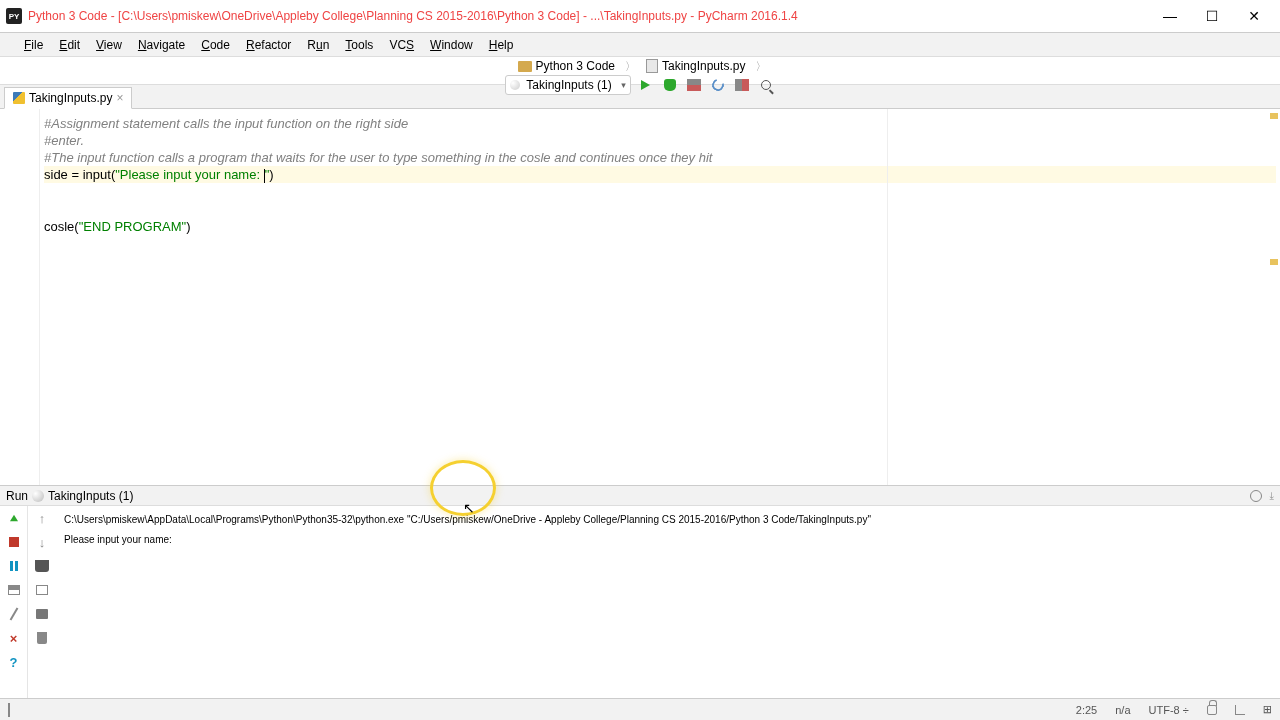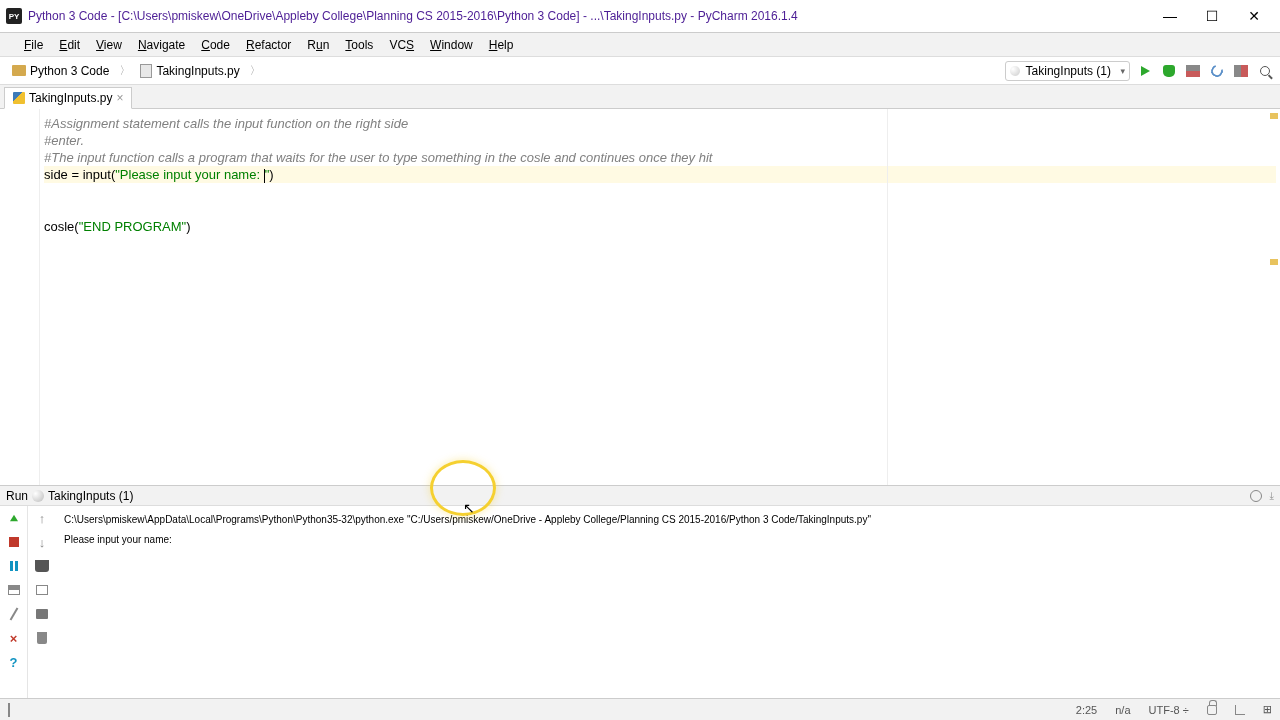--- a/index.html
+++ b/index.html
@@ -1,31 +1,31 @@
 <!DOCTYPE html>
 <html><head>
 <meta charset="utf-8">
 <style>
 * { margin: 0; padding: 0; box-sizing: border-box; font-family: "Segoe UI", Tahoma, sans-serif; }
 body { width: 1280px; height: 720px; overflow: hidden; background: #fff; font-size: 12px; position: relative; }
 
 
 .titlebar { height: 33px; background: #fff; border-bottom: 1px solid #ccc; display: flex; align-items: center; padding: 0 6px; }
 .app-icon { width: 16px; height: 16px; background: #222; margin-right: 6px; display: flex; align-items: center; justify-content: center; color: #fff; font-size: 8px; font-weight: bold; border-radius: 2px; }
-.title-text { flex: 1; font-size: 12px; color: #4c1d95; white-space: nowrap; overflow: hidden; }
+.title-text { flex: 1; font-size: 12px; color: #ef4444; white-space: nowrap; overflow: hidden; }
 .win-controls { display: flex; gap: 2px; }
 .win-btn { width: 40px; height: 24px; display: flex; align-items: center; justify-content: center; font-size: 14px; }
 
 
 .menubar { height: 24px; background: #f2f2f2; display: flex; align-items: center; padding: 0 16px; border-bottom: 1px solid #ddd; }
 .menu-item { padding: 3px 8px; color: #000; font-size: 12px; }
 .menu-item u { text-decoration: underline; }
 
 
-.navbar { height: 28px; background: #fff; border-bottom: 1px solid #ddd; display: flex; align-items: center; padding: 0 6px; justify-content: space-between; }
+.navbar { height: 28px; background: #fff; border-bottom: 1px solid #ddd; display: flex; align-items: center; padding: 0 6px; justify-content: space-between; flex-direction: column; }
 .breadcrumb { display: flex; align-items: center; gap: 2px; }
 .crumb { display: flex; align-items: center; padding: 2px 6px; font-size: 12px; }
 .crumb .folder-icon { width: 14px; height: 11px; background: #d4a94e; margin-right: 4px; border-radius: 1px; }
 .crumb .file-icon { width: 12px; height: 14px; background: #e8e8e8; border: 1px solid #999; margin-right: 4px; }
 .chevron { color: #999; font-size: 11px; padding: 0 2px; }
 .nav-right { display: flex; align-items: center; gap: 6px; }
 .run-selector { border: 1px solid #ccc; border-radius: 3px; padding: 2px 18px 2px 20px; font-size: 12px; background: #fff; position: relative; }
 .run-selector::before { content: ""; position: absolute; left: 4px; top: 50%; transform: translateY(-50%); width: 10px; height: 10px; background: radial-gradient(circle at 30% 30%, #fff, #ccc); border-radius: 50%; }
 .run-selector::after { content: "▾"; position: absolute; right: 4px; top: 50%; transform: translateY(-50%); font-size: 9px; color: #666; }
 .toolbar-btn { width: 18px; height: 18px; display: flex; align-items: center; justify-content: center; }

